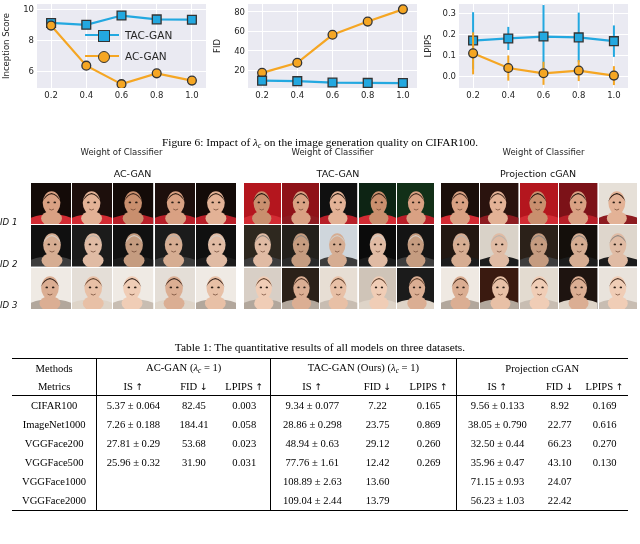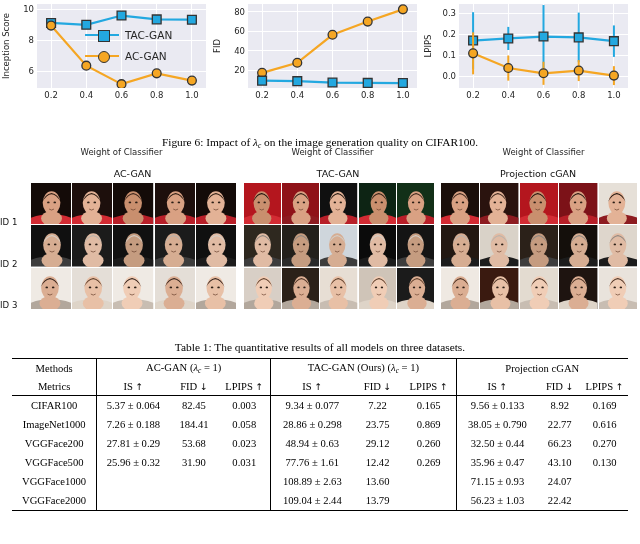--- a/index.html
+++ b/index.html
@@ -75,21 +75,21 @@
   .fig7{position:absolute;left:0;top:168px;width:640px;height:142px;}
   .grouptitle{
     position:absolute;top:0;text-align:center;
     font-family:"DejaVu Sans", sans-serif;font-size:9.5px;color:#111;
     white-space:nowrap;
   }
   .idlabels{position:absolute;left:0;top:14px;width:28px;height:126px;}
   .idlab{
     position:absolute;left:0;width:28px;height:14px;
     font-family:"DejaVu Sans", sans-serif;font-size:8.6px;color:#111;
-    display:flex;align-items:center;
+    display:flex;align-items:center;font-style:italic;
   }
   .grid{position:absolute;top:14px;display:grid;gap:1px;background:#fff;padding:1px;}
   .cellimg{width:100%;height:100%;display:block;}
 
   
   .table-wrap{position:absolute;left:12px;top:358px;width:616px;}
   table.t1{
     border-collapse:collapse;width:616px;
     font-family:"Liberation Serif", serif;font-size:10.6px;color:#000;
   }

